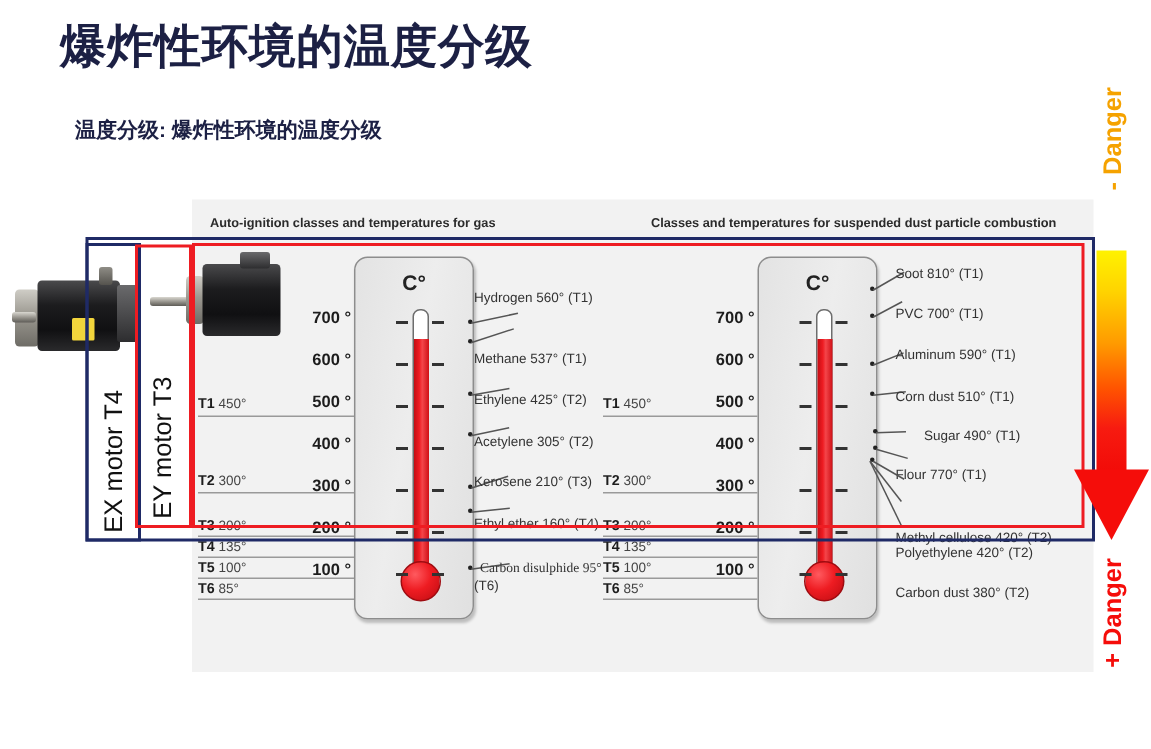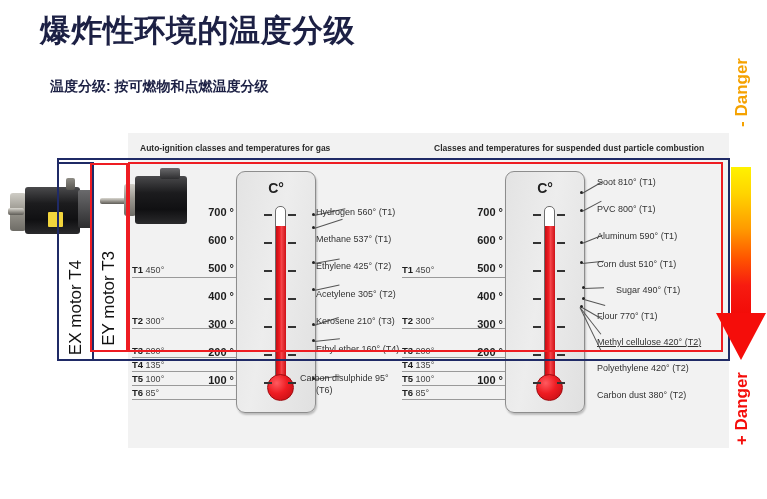--- a/index.html
+++ b/index.html
@@ -199,21 +199,21 @@
   .m-conn {
     position: absolute;
     background: linear-gradient(180deg,#8f8d86 0%,#55534e 100%);
     border-radius: 2px;
   }
 </style>
 </head>
 <body>
 
 <div class="slide-title">爆炸性环境的温度分级</div>
-<div class="slide-subtitle">温度分级: 按可燃物和点燃温度分级</div>
+<div class="slide-subtitle">温度分级: 爆炸性环境的温度分级</div>
 
 <div class="panel">
 
   <div class="panel-heading left">Auto-ignition classes and temperatures for gas</div>
   <div class="panel-heading right">Classes and temperatures for suspended dust particle combustion</div>
 
   <div class="thermo-box" style="left:108px; top:38px;">
     <div class="thermo-cunit">C°</div>
     <div class="thermo-stem"></div>
     <div class="thermo-merc"></div>
@@ -250,21 +250,21 @@
   <div class="tline" style="left:4px; top:224px; width:104px;"></div>
   <div class="tclass" style="left:4px; top:226px;"><b>T4</b> <span>135°</span></div>
   <div class="tline" style="left:4px; top:238px; width:104px;"></div>
   <div class="tclass" style="left:4px; top:240px;"><b>T5</b> <span>100°</span></div>
   <div class="tline" style="left:4px; top:252px; width:104px;"></div>
   <div class="tclass" style="left:4px; top:254px;"><b>T6</b> <span>85°</span></div>
   <div class="tline" style="left:4px; top:266px; width:104px;"></div>
 
   <div class="dot" style="left:184px; top:80px;"></div>
   <div class="leader" style="left:186px; top:82px; width:32px; transform:rotate(-12deg);"></div>
-  <div class="callout" style="left:188px; top:74px;text-align:right;">Hydrogen 560° (T1)</div>
+  <div class="callout" style="left:188px; top:60px;text-align:right;">Hydrogen 560° (T1)</div>
 
   <div class="dot" style="left:184px; top:93px;"></div>
   <div class="leader" style="left:186px; top:95px; width:30px; transform:rotate(-18deg);"></div>
   <div class="callout" style="left:188px; top:101px;">Methane 537° (T1)</div>
 
   <div class="dot" style="left:184px; top:128px;"></div>
   <div class="leader" style="left:186px; top:130px; width:26px; transform:rotate(-10deg);"></div>
   <div class="callout" style="left:188px; top:128px;">Ethylene 425° (T2)</div>
 
   <div class="dot" style="left:184px; top:155px;"></div>
@@ -274,21 +274,21 @@
   <div class="dot" style="left:184px; top:190px;"></div>
   <div class="leader" style="left:186px; top:192px; width:26px; transform:rotate(-18deg);"></div>
   <div class="callout" style="left:188px; top:183px;">Kerosene 210° (T3)</div>
 
   <div class="dot" style="left:184px; top:206px;"></div>
   <div class="leader" style="left:186px; top:208px; width:26px; transform:rotate(-6deg);"></div>
   <div class="callout" style="left:188px; top:211px;">Ethyl ether 160° (T4)</div>
 
   <div class="dot" style="left:184px; top:244px;"></div>
   <div class="leader" style="left:186px; top:246px; width:26px; transform:rotate(-8deg);"></div>
-  <div class="callout" style="left:172px; top:240px;">Carbon disulphide 95°</div>
+  <div class="callout" style="left:192px; top:240px;font-family:Liberation Serif, serif;">Carbon disulphide 95°</div>
   <div class="callout" style="left:188px; top:252px;">(T6)</div>
 
   <div class="thermo-box" style="left:377px; top:38px;">
     <div class="thermo-cunit">C°</div>
     <div class="thermo-stem"></div>
     <div class="thermo-merc"></div>
     <div class="thermo-bulb"></div>
     <div class="tick l" style="top:42px"></div>
       <div class="tick r" style="top:42px"></div>
     <div class="tick l" style="top:70px"></div>
@@ -325,41 +325,41 @@
   <div class="tline" style="left:274px; top:252px; width:103px;"></div>
   <div class="tclass" style="left:274px; top:254px;"><b>T6</b> <span>85°</span></div>
   <div class="tline" style="left:274px; top:266px; width:103px;"></div>
 
   <div class="dot" style="left:452px; top:58px;"></div>
   <div class="leader" style="left:454px; top:60px; width:24px; transform:rotate(-30deg);"></div>
   <div class="callout" style="left:469px; top:44px;">Soot 810° (T1)</div>
 
   <div class="dot" style="left:452px; top:76px;"></div>
   <div class="leader" style="left:454px; top:78px; width:22px; transform:rotate(-28deg);"></div>
-  <div class="callout" style="left:469px; top:71px;">PVC 800° (T1)</div>
+  <div class="callout" style="left:469px; top:71px;">PVC 700° (T1)</div>
 
   <div class="dot" style="left:452px; top:108px;"></div>
   <div class="leader" style="left:454px; top:110px; width:22px; transform:rotate(-22deg);"></div>
   <div class="callout" style="left:469px; top:98px;">Aluminum 590° (T1)</div>
 
   <div class="dot" style="left:452px; top:128px;"></div>
   <div class="leader" style="left:454px; top:130px; width:22px; transform:rotate(-6deg);"></div>
   <div class="callout" style="left:469px; top:126px;text-align:right;">Corn dust 510° (T1)</div>
 
   <div class="dot" style="left:454px; top:153px;"></div>
   <div class="leader" style="left:456px; top:155px; width:20px; transform:rotate(-2deg);"></div>
   <div class="callout" style="left:488px; top:152px;">Sugar 490° (T1)</div>
 
   <div class="dot" style="left:454px; top:164px;"></div>
   <div class="leader" style="left:456px; top:166px; width:22px; transform:rotate(16deg);"></div>
   <div class="callout" style="left:469px; top:178px;">Flour 770° (T1)</div>
 
   <div class="dot" style="left:452px; top:172px;"></div>
   <div class="leader" style="left:454px; top:174px; width:24px; transform:rotate(30deg);"></div>
-  <div class="callout" style="left:469px; top:204px;text-decoration:underline;">Methyl cellulose 420° (T2)</div>
+  <div class="callout" style="left:469px; top:220px;">Methyl cellulose 420° (T2)</div>
 
   <div class="leader" style="left:452px; top:174px; width:34px; transform:rotate(52deg);"></div>
   <div class="callout" style="left:469px; top:230px;">Polyethylene 420° (T2)</div>
 
   <div class="leader" style="left:452px; top:174px; width:48px; transform:rotate(64deg);"></div>
   <div class="callout" style="left:469px; top:257px;">Carbon dust 380° (T2)</div>
 </div>
 
 <div class="motor-photo" style="left:8px; top:175px; width:90px; height:68px;">
   <div class="m-face" style="left:2px;  top:18px; width:16px; height:38px;"></div>

